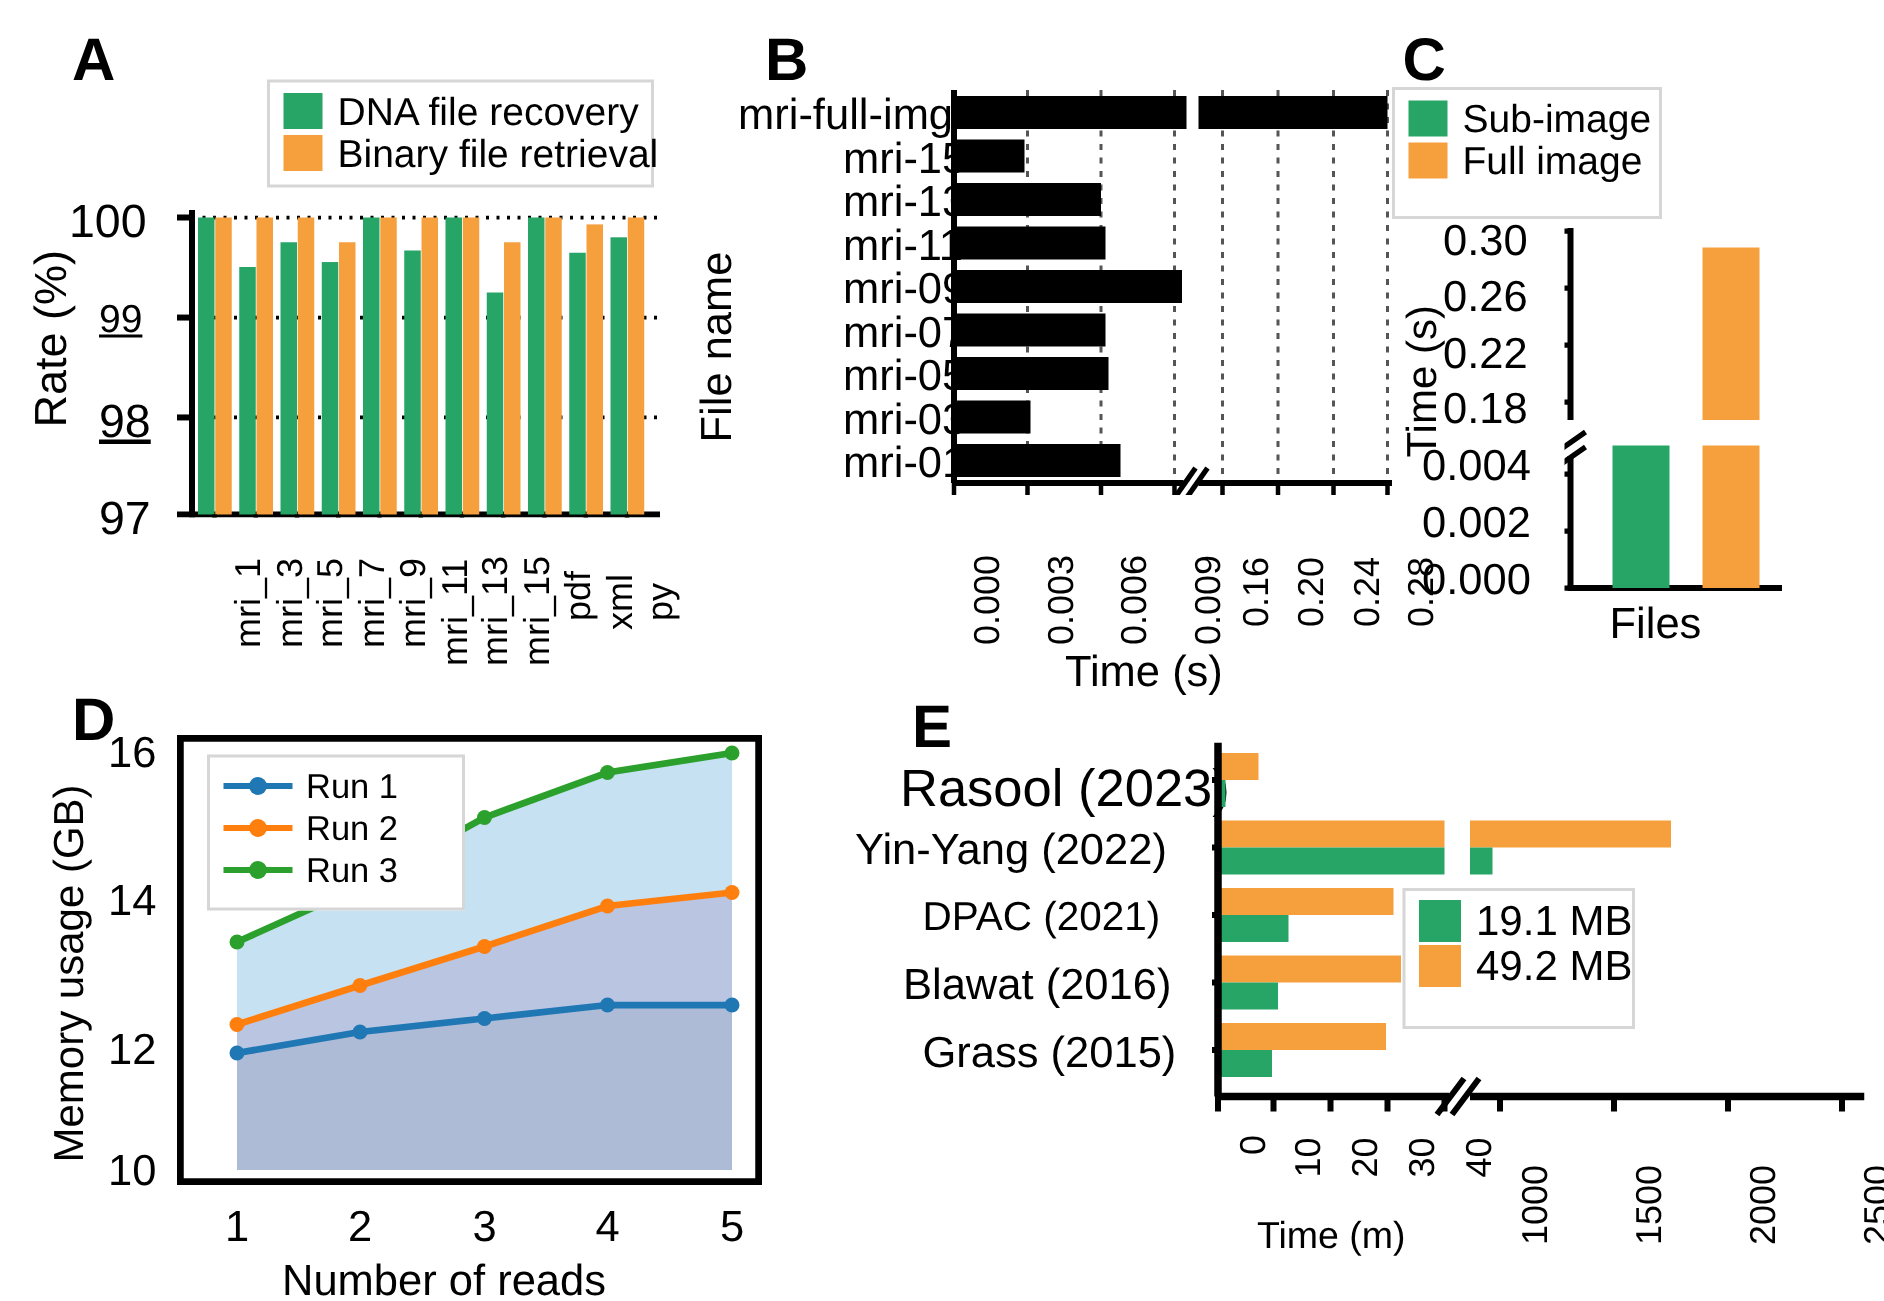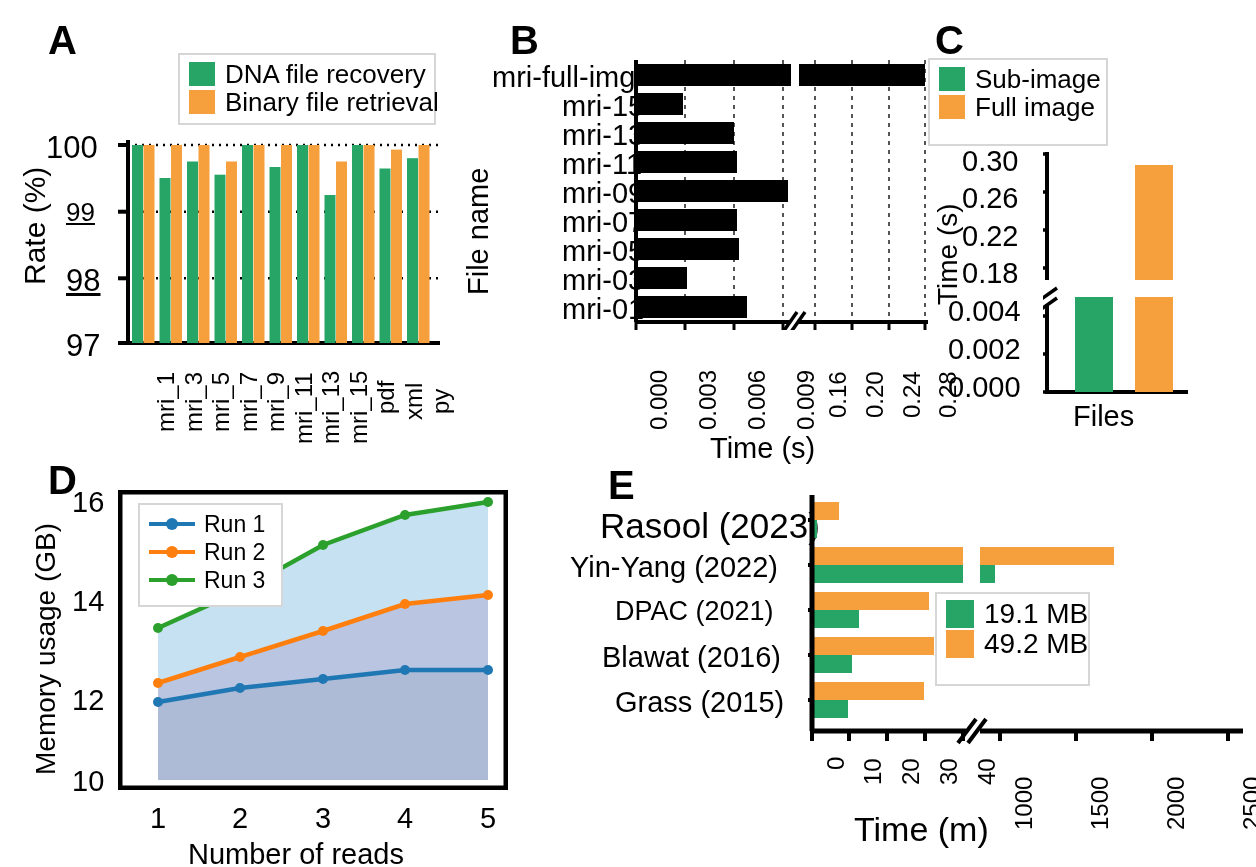--- a/index.html
+++ b/index.html
@@ -294,21 +294,21 @@
       </g>
 
       <g stroke="#000" stroke-width="4">
         <line x1="-8" y1="12" x2="2" y2="12"></line>
         <line x1="-8" y1="105" x2="2" y2="105"></line>
         <line x1="-8" y1="198" x2="2" y2="198"></line>
         <line x1="-8" y1="290" x2="2" y2="290"></line>
       </g>
     </svg>
 
-    <div class="legendbox" style="left:138px;top:63px;width:145px;height:104px;">
+    <div class="legendbox" style="left:138px;top:63px;width:172px;height:104px;">
       <div class="legrow">
         <span class="legline" style="background:#1f77b4;">
             <span class="dot" style="background:#1f77b4;"></span>
           </span>
         <span class="legtxt" style="font-size:23px;">Run 1</span>
       </div>
       <div class="legrow">
         <span class="legline" style="background:#ff7f0e;">
             <span class="dot" style="background:#ff7f0e;"></span>
           </span>
@@ -406,16 +406,16 @@
     <div class="tick vrot" style="left:262px;top:330px;">0</div>
     <div class="tick vrot" style="left:299px;top:345px;">10</div>
     <div class="tick vrot" style="left:337px;top:345px;">20</div>
     <div class="tick vrot" style="left:375px;top:345px;">30</div>
     <div class="tick vrot" style="left:413px;top:345px;">40</div>
     <div class="tick vrot" style="left:450px;top:390px;">1000</div>
     <div class="tick vrot" style="left:526px;top:390px;">1500</div>
     <div class="tick vrot" style="left:602px;top:390px;">2000</div>
     <div class="tick vrot" style="left:678px;top:390px;">2500</div>
 
-    <div class="axlabel" style="left:294px;top:370px;font-size:34px;">Time (m)</div>
+    <div class="axlabel" style="left:278px;top:370px;font-size:25px;">Time (m)</div>
   </div>
 
 </div>
 
 </body></html>

